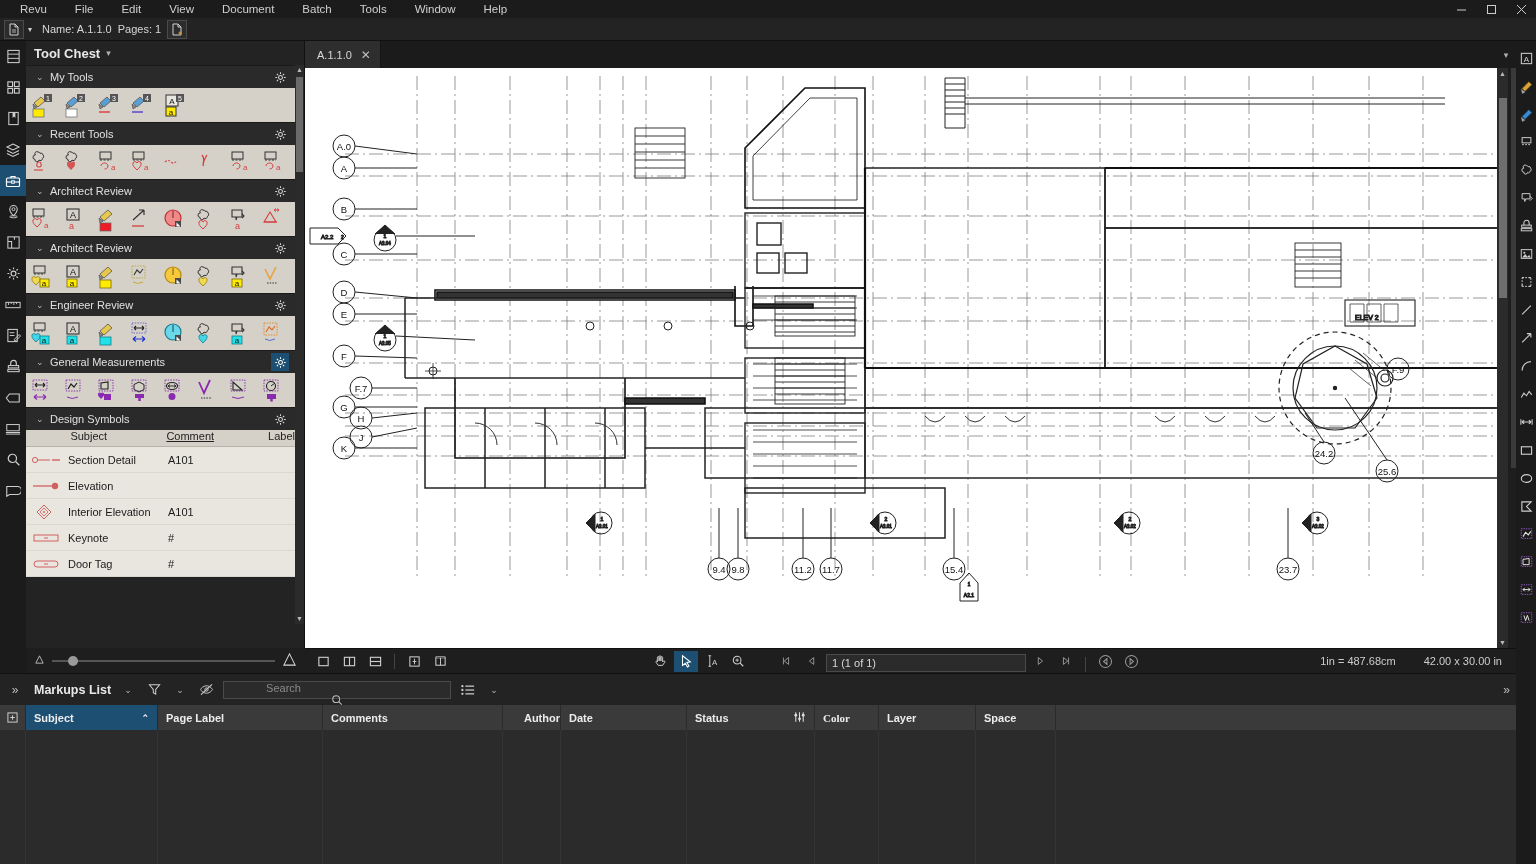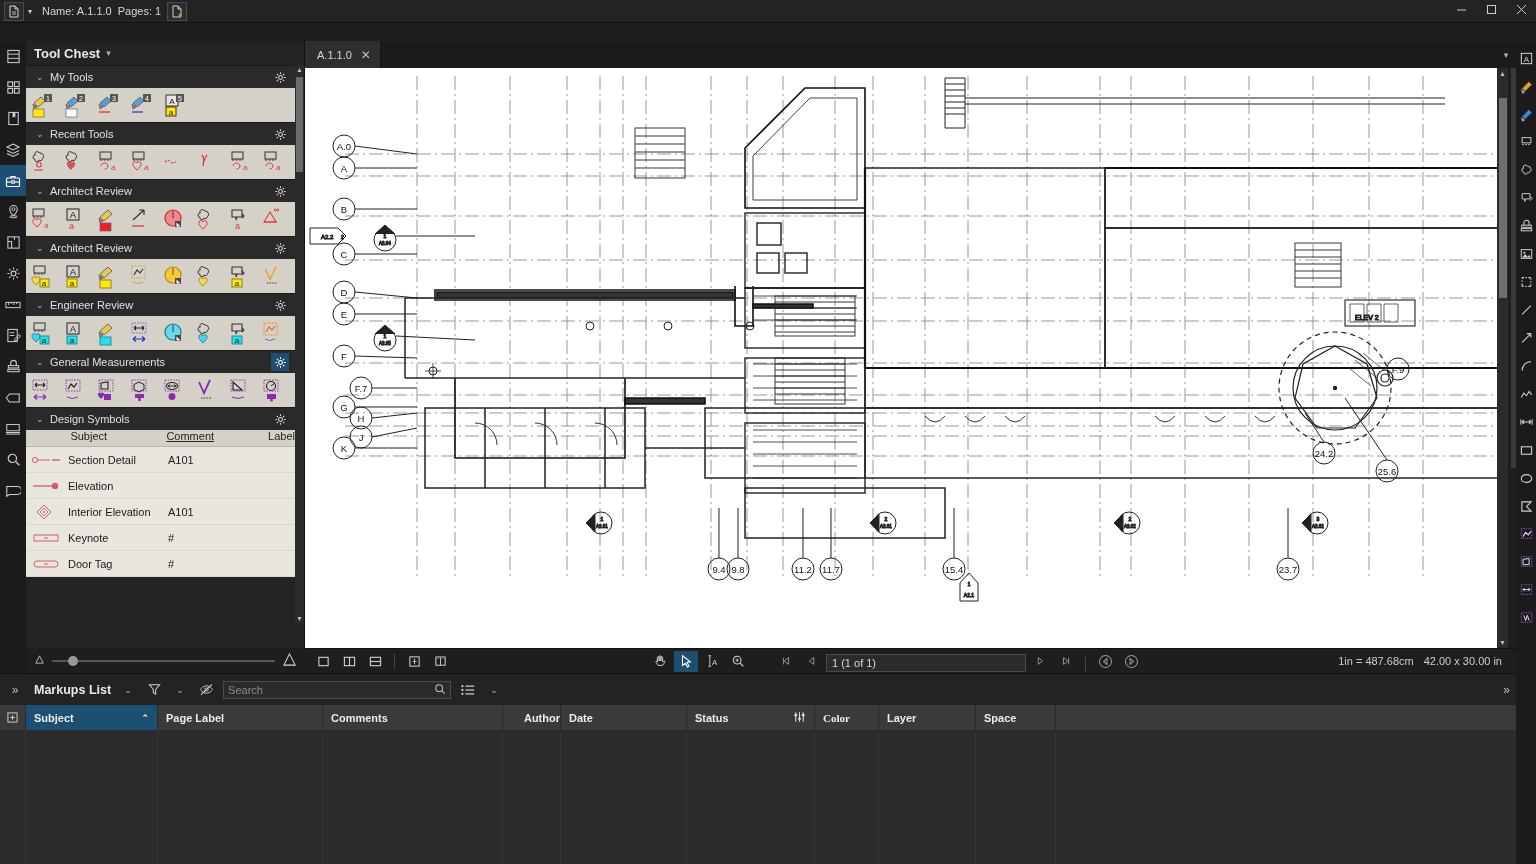--- a/index.html
+++ b/index.html
@@ -109,21 +109,21 @@
   .rrailsc { position:absolute; right:20px; top:68px; width:5px; height:400px; background:#3a3a3a; }
 
   
   .mhead { position:absolute; left:0; top:673px; right:20px; height:32px;
            background:#232323; display:flex; align-items:center; gap:8px; padding-left:4px;
            border-top:1px solid #111; }
   .mhead .chev { width:22px; text-align:center; font-size:12px; color:#bdbdbd; }
   .mt { font-size:12.5px; font-weight:bold; color:#e8e8e8; }
   .mi2 { width:18px; height:20px; display:flex; align-items:center; justify-content:center; }
   .searchbox { width:228px; height:18px; background:#2b2b2b; border:1px solid #4a4a4a;
-               display:flex; align-items:center; padding:0 4px; }
+               display:flex; align-items:center; padding:0 4px;flex-direction:column; }
   .searchbox input { flex:1; background:transparent; border:none; outline:none;
                      color:#d0d0d0; font-size:11px; font-family:"Liberation Sans", sans-serif; }
   .searchbox input::placeholder { color:#8a8a8a; }
   .mhead .far { margin-left:auto; margin-right:6px; font-size:12px; color:#bdbdbd; }
 
   .mcols { position:absolute; left:0; top:705px; right:20px; height:25px;
            background:#3a3a3a; display:flex; align-items:center; font-size:11px;
            font-weight:bold; color:#ececec; }
   .mcols .c { height:25px; display:flex; align-items:center; padding-left:8px;
               border-right:1px solid #2a2a2a; }
@@ -131,20 +131,31 @@
   .mbody { position:absolute; left:0; top:730px; right:20px; bottom:0; background:#2b2b2b;
            display:flex; }
   .mbody .col { height:100%; border-right:1px solid #343434; }
   .mlrail { position:absolute; left:0; top:705px; width:26px; bottom:0; background:#1b1b1b; }
 </style>
 </head>
 <body>
 
 <div class="app">
 
+  <div class="menubar">
+    <div class="mi">Revu</div>
+    <div class="mi">File</div>
+    <div class="mi">Edit</div>
+    <div class="mi">View</div>
+    <div class="mi">Document</div>
+    <div class="mi">Batch</div>
+    <div class="mi">Tools</div>
+    <div class="mi">Window</div>
+    <div class="mi">Help</div>
+  </div>
   <div class="winbtns">
     <div>
       <svg width="11" height="11" viewBox="0 0 11 11">
           <line x1="1" y1="6" x2="10" y2="6" stroke="#ccc" stroke-width="1"></line>
         </svg>
     </div>
     <div>
       <svg width="11" height="11" viewBox="0 0 11 11">
           <rect x="1.5" y="1.5" width="8" height="8" fill="none" stroke="#ccc" stroke-width="1"></rect>
         </svg>
@@ -1195,21 +1206,21 @@
           </svg>
       </div>
       <div class="sbtn">
         <svg width="15" height="15" viewBox="0 0 16 16">
             <circle cx="8" cy="8" r="6.4" fill="none" stroke="#9a9a9a" stroke-width="1.1"></circle>
             <path d="M6.5 5L10 8l-3.5 3z" fill="none" stroke="#9a9a9a" stroke-width="1.1"></path>
           </svg>
       </div>
     </div>
 
-    <div class="sec" style="margin-left:auto; gap:10px; margin-right:14px;">
+    <div class="sec" style="margin-left:auto; gap:28px; margin-right:14px;">
       <span class="stxt">1in = 487.68cm</span>
       <span class="stxt">42.00 x 30.00 in</span>
     </div>
   </div>
 
   <div class="rrail">
     <div class="ic">
       <svg width="15" height="15" viewBox="0 0 16 16">
           <rect x="2.5" y="2.5" width="11" height="11" fill="none" stroke="#cfcfcf" stroke-width="1.1"></rect>
           <text x="8" y="11.5" font-size="8.5" fill="#cfcfcf" text-anchor="middle" font-family="Liberation Sans">A</text>

